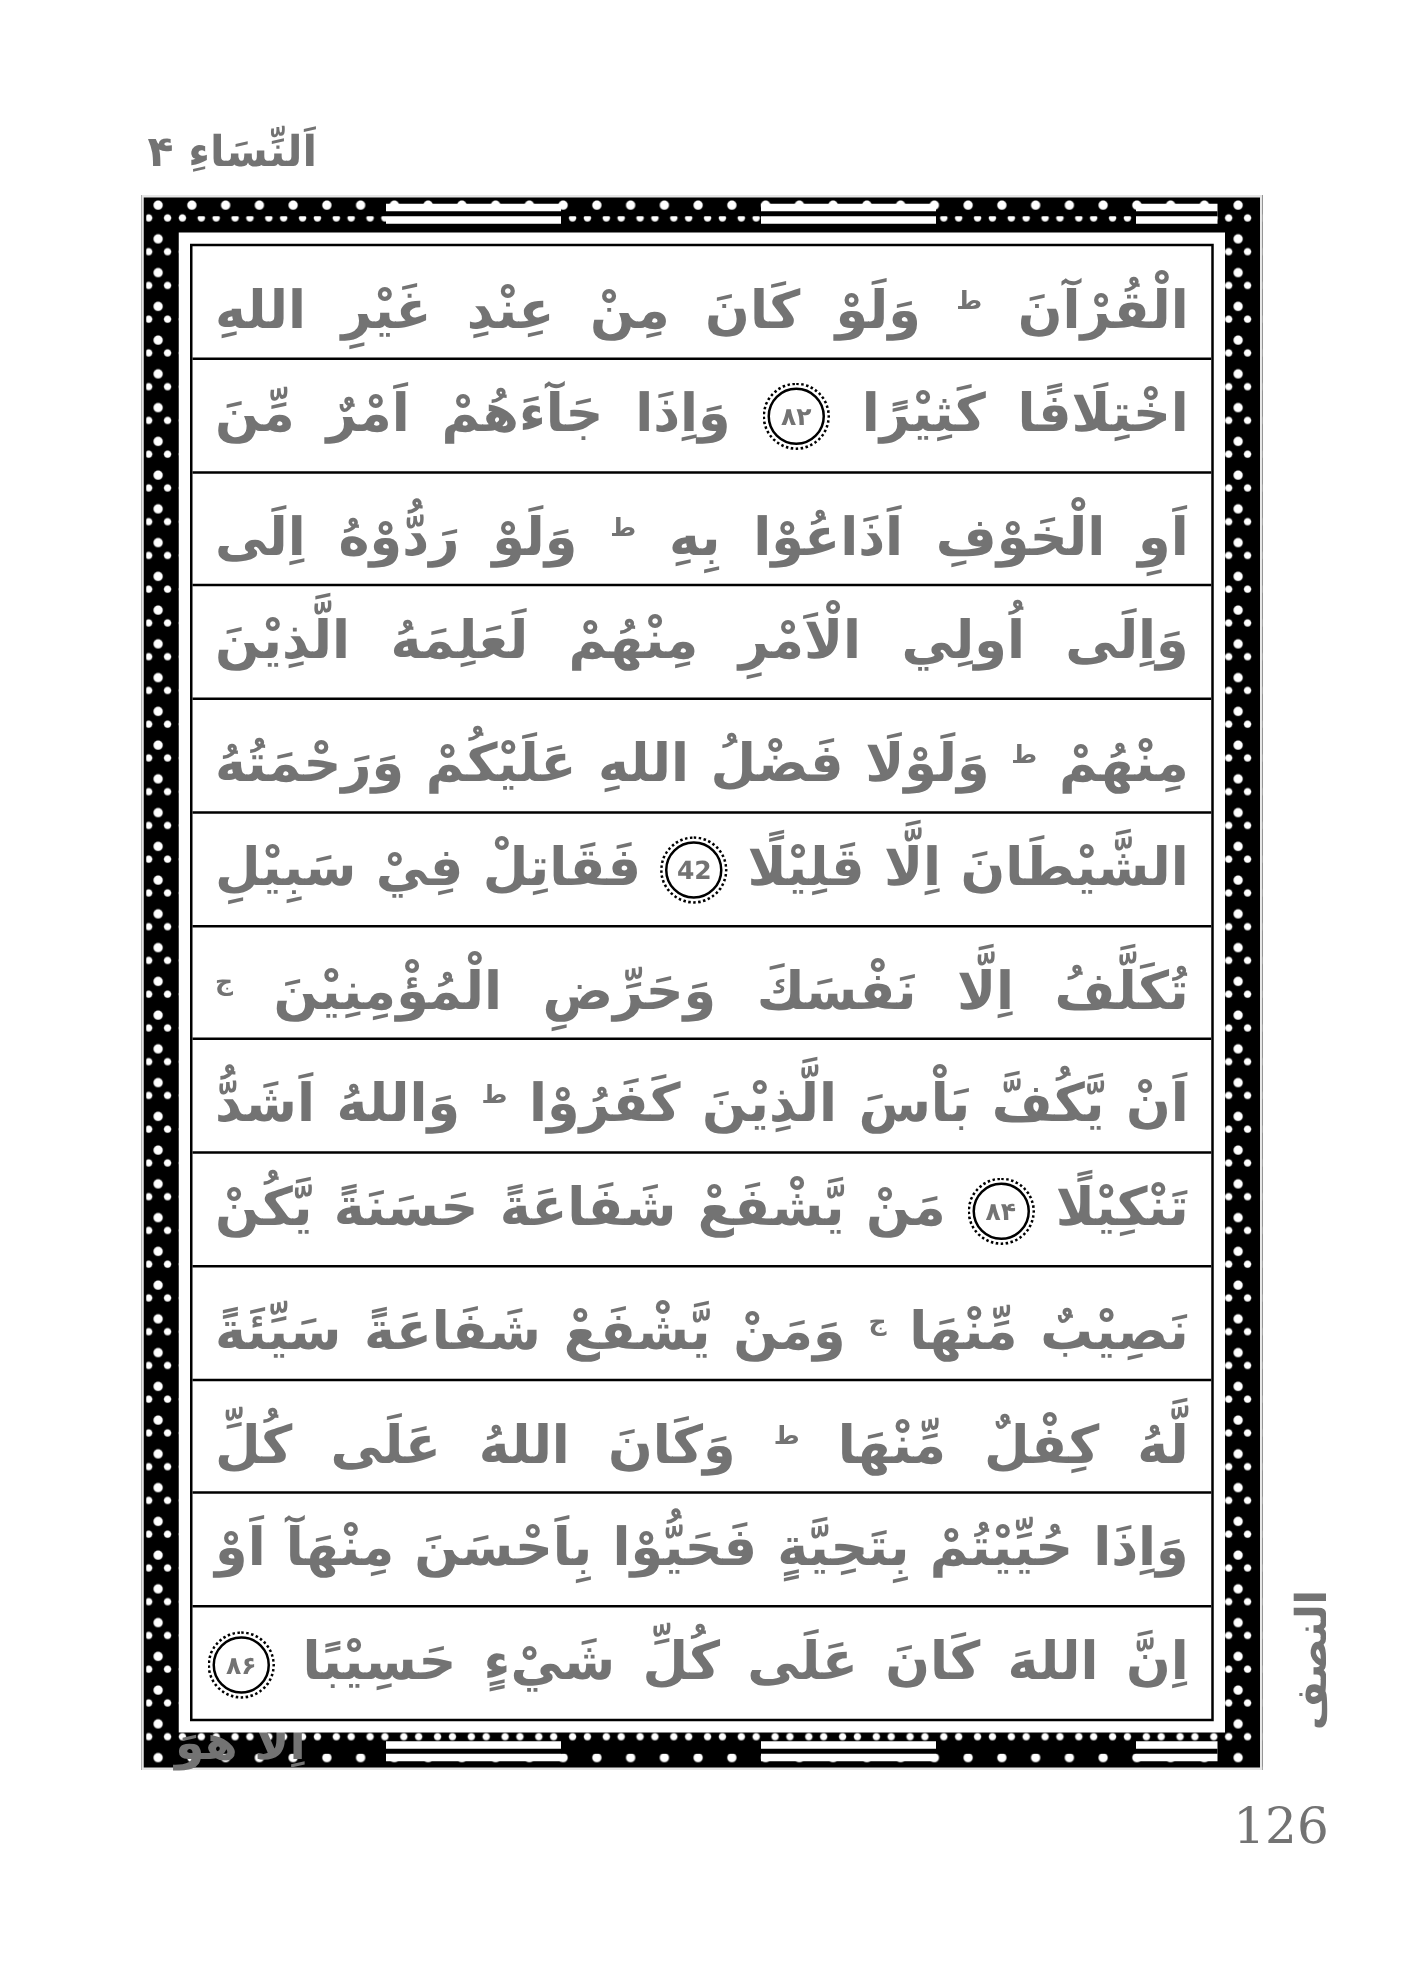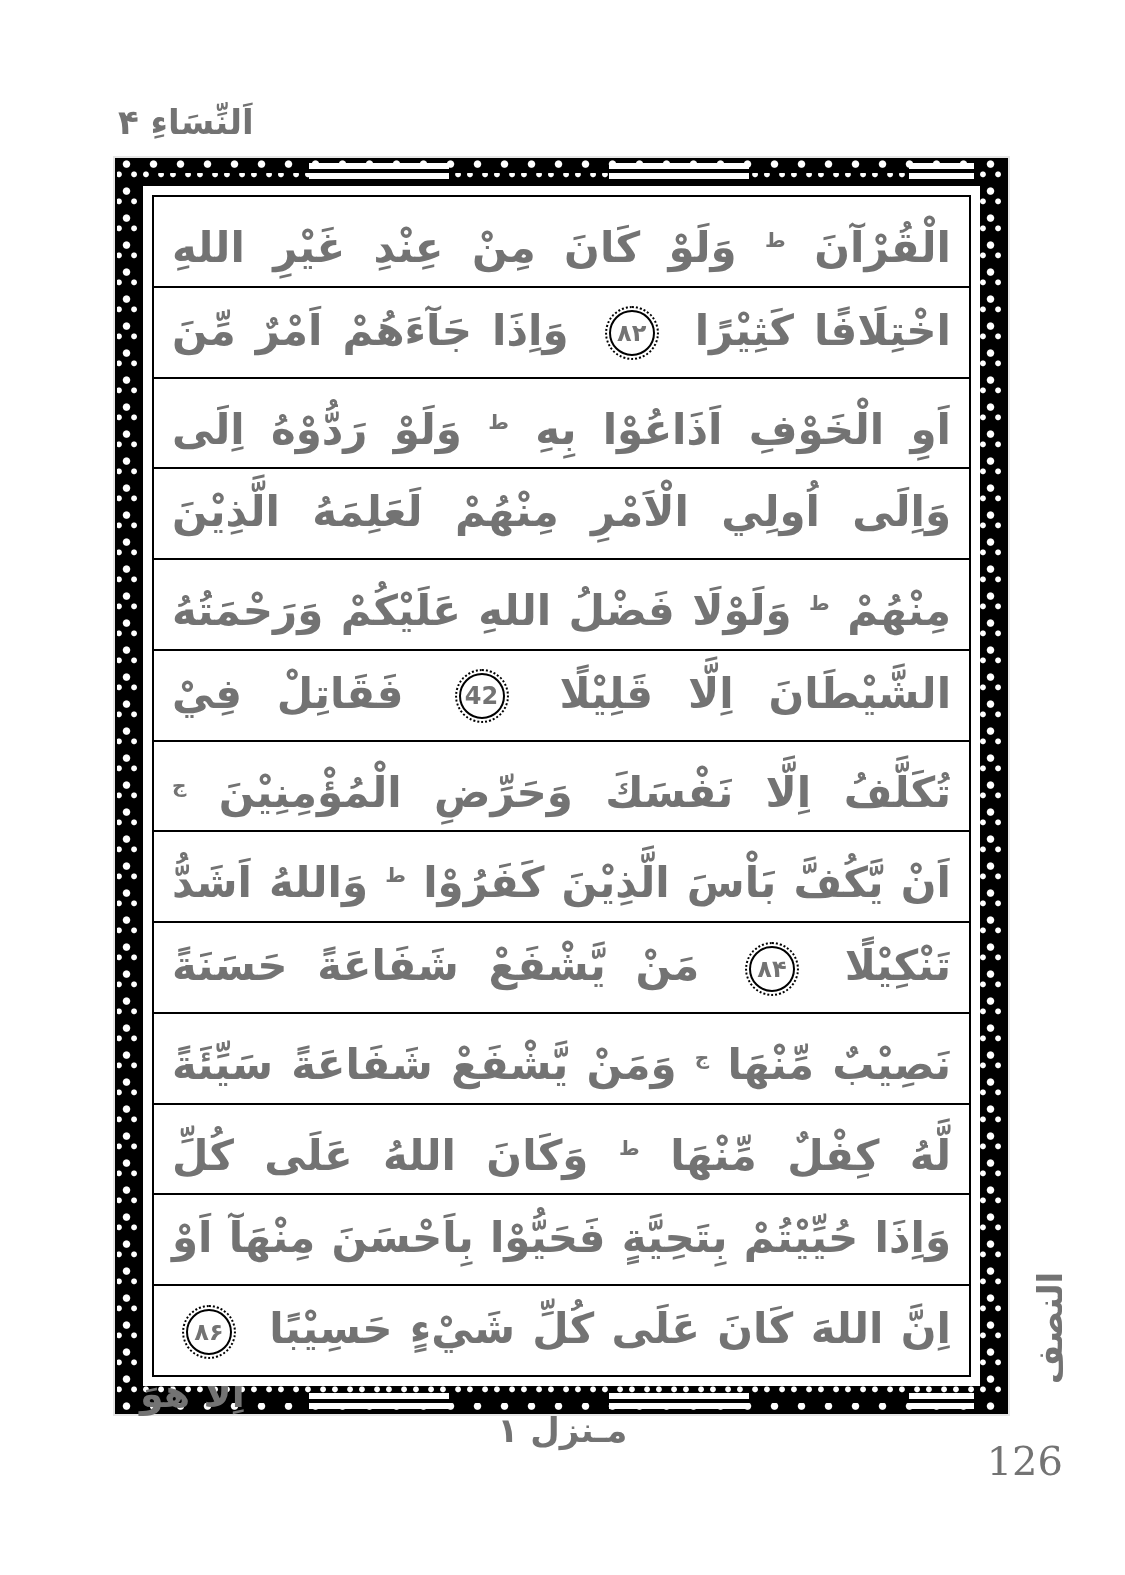--- a/index.html
+++ b/index.html
@@ -86,24 +86,24 @@
     display: inline-block;
     width: 46px; height: 46px;
     line-height: 42px;
     box-sizing: border-box;
     border: 2px solid #000;
     border-radius: 50%;
     outline: 2px dotted #000;
     outline-offset: 2px;
     text-align: left;
     text-align-last: center;
-    font-size: 24px;
+    font-size: 20px;
     font-weight: bold;
     vertical-align: middle;
-    margin: 0 20px;
+    margin: 0 4px;
   }
   .pause {
     font-size: 20px;
     font-weight: bold;
     vertical-align: super;
   }
 
   
   .nisf-wrap {
     position: absolute;
@@ -163,17 +163,16 @@
           <div class="line"><span class="txt">وَاِذَا حُيِّيْتُمْ بِتَحِيَّةٍ فَحَيُّوْا بِاَحْسَنَ مِنْهَآ اَوْ رُدُّوْهَا</span> </div>
           <div class="line"><span class="txt">اِنَّ اللهَ كَانَ عَلَى كُلِّ شَيْءٍ حَسِيْبًا</span> <span class="ayah">۸۶</span> </div>
         </div>
     </div>
   </div>
 
   <div class="nisf-wrap">
     <span>النصف</span>
   </div>
 
-  <div class="manzil">مـنزل ۱</div>
   <div class="catchword">اِلَّا هُوَ</div>
   <div class="pageno-latin">126</div>
 
 </div>
 
 </body></html>

